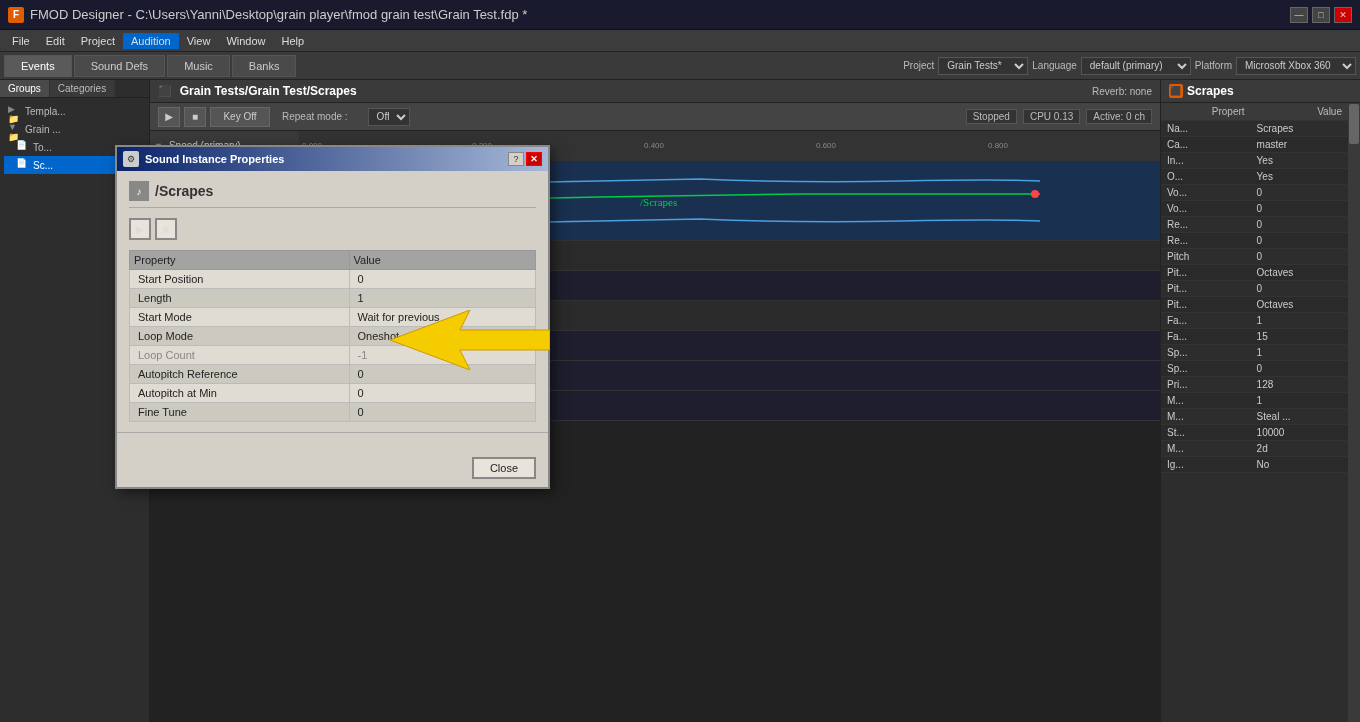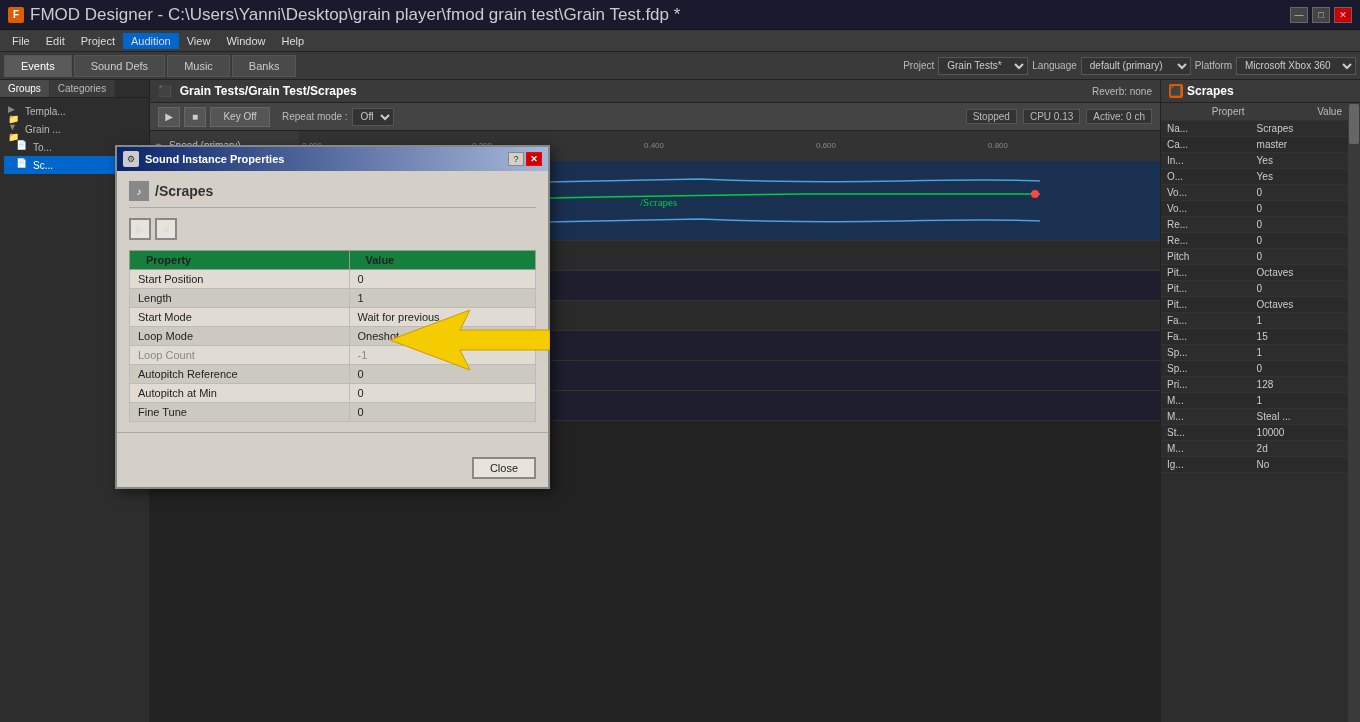--- a/index.html
+++ b/index.html
@@ -1,21 +1,21 @@
 <!DOCTYPE html>
 <html><head>
   <meta charset="utf-8">
   <style>
     * { box-sizing: border-box; margin: 0; padding: 0; }
     body { font-family: 'Segoe UI', Tahoma, sans-serif; font-size: 11px; background: #2d2d2d; color: #ddd; overflow: hidden; width: 1360px; height: 722px; }
 
     
     .title-bar { background: #1a1a2e; height: 30px; display: flex; align-items: center; padding: 0 8px; border-bottom: 1px solid #111; }
     .title-bar-icon { width: 16px; height: 16px; background: #e05c00; border-radius: 2px; margin-right: 6px; font-size: 10px; display: flex; align-items: center; justify-content: center; color: #fff; font-weight: bold; }
-    .title-bar-text { color: #ccc; font-size: 17px; flex: 1; }
+    .title-bar-text { color: #ccc; font-size: 13px; flex: 1; }
     .title-bar-controls { display: flex; gap: 4px; }
     .title-bar-btn { width: 18px; height: 16px; background: #444; border: 1px solid #666; display: flex; align-items: center; justify-content: center; cursor: pointer; font-size: 9px; color: #ccc; }
     .title-bar-btn.close-btn { background: #c00; }
 
     
     .menu-bar { background: #3c3c3c; height: 22px; display: flex; align-items: center; padding: 0 4px; border-bottom: 1px solid #222; }
     .menu-item { padding: 2px 8px; color: #ddd; font-size: 11px; cursor: pointer; }
     .menu-item.active { background: #0066cc; }
 
     
@@ -43,21 +43,21 @@
     
     .event-header { background: #3a3a3a; padding: 4px 8px; border-bottom: 1px solid #222; display: flex; align-items: center; justify-content: space-between; }
     .event-header-left { display: flex; align-items: center; gap: 8px; }
     .event-title { font-size: 12px; color: #fff; font-weight: bold; }
     .reverb-info { font-size: 10px; color: #bbb; }
 
     
     .event-toolbar { background: #444; height: 28px; display: flex; align-items: center; padding: 0 8px; gap: 4px; border-bottom: 1px solid #222; }
     .toolbar-btn { width: 22px; height: 20px; background: #555; border: 1px solid #666; display: flex; align-items: center; justify-content: center; cursor: pointer; font-size: 10px; color: #ccc; }
     .toolbar-btn.wide { width: 60px; font-size: 10px; }
-    .repeat-mode { display: flex; align-items: center; gap: 4px; font-size: 10px; color: #bbb; margin-left: 8px; }
+    .repeat-mode { display: flex; align-items: center; gap: 20px; font-size: 10px; color: #bbb; margin-left: 8px; }
     .select-box { background: #333; border: 1px solid #555; color: #ccc; font-size: 10px; padding: 1px 4px; height: 18px; }
     .status-area { display: flex; align-items: center; gap: 6px; margin-left: auto; font-size: 10px; color: #bbb; }
     .status-badge { background: #333; border: 1px solid #555; padding: 1px 6px; }
     .timeline-tracks { flex: 1; display: flex; flex-direction: column; overflow: hidden; }
 
     
     .track-row { display: flex; align-items: stretch; border-bottom: 1px solid #333; min-height: 30px; }
     .track-label { width: 150px; min-width: 150px; background: #3a3a3a; display: flex; align-items: center; padding: 2px 4px; gap: 4px; border-right: 1px solid #333; }
     .track-content { flex: 1; background: #252525; position: relative; }
 
@@ -79,21 +79,21 @@
     .modal-close-btn { width: 16px; height: 14px; background: #c00; border: 1px solid #f00; display: flex; align-items: center; justify-content: center; cursor: pointer; color: #fff; font-size: 9px; font-weight: bold; }
     .modal-help-btn { width: 16px; height: 14px; background: #d4d0c8; border: 1px solid #888; display: flex; align-items: center; justify-content: center; cursor: pointer; color: #333; font-size: 9px; margin-right: 2px; }
     .modal-content { padding: 10px 12px; background: #d4d0c8; }
     .modal-file-header { display: flex; align-items: center; gap: 6px; margin-bottom: 10px; padding-bottom: 6px; border-bottom: 1px solid #aaa; }
     .modal-file-icon { width: 20px; height: 20px; background: #888; display: flex; align-items: center; justify-content: center; font-size: 10px; color: #fff; }
     .modal-filename { font-size: 14px; font-weight: bold; color: #333; }
     .modal-playback { display: flex; align-items: center; gap: 4px; margin-bottom: 10px; }
     .modal-play-btn { width: 22px; height: 22px; background: #e8e4dc; border: 2px solid #888; display: flex; align-items: center; justify-content: center; cursor: pointer; }
     .modal-stop-btn { width: 22px; height: 22px; background: #e8e4dc; border: 2px solid #888; display: flex; align-items: center; justify-content: center; cursor: pointer; }
     .props-table-modal { width: 100%; border-collapse: collapse; font-size: 11px; }
-    .props-table-modal th { background: #15803d; padding: 3px 16px; text-align: left; color: #222; border: 1px solid #999; font-weight: bold; }
+    .props-table-modal th { background: #a3a3a3; padding: 3px 4px; text-align: left; color: #222; border: 1px solid #999; font-weight: normal; }
     .props-table-modal td { padding: 3px 8px; border: 1px solid #bbb; color: #222; background: #e0dcd4; }
     .props-table-modal tr:nth-child(even) td { background: #ccc9c0; }
     .props-table-modal td.greyed { color: #888; }
     .modal-footer { padding: 8px 12px; display: flex; justify-content: flex-end; background: #d4d0c8; border-top: 1px solid #aaa; }
     .modal-close-footer-btn { padding: 3px 16px; background: #e8e4dc; border: 2px solid #888; cursor: pointer; font-size: 11px; color: #222; margin-top: 16px; }
 
     
     .expand-arrow { font-size: 9px; color: #888; margin-right: 2px; }
 
     

